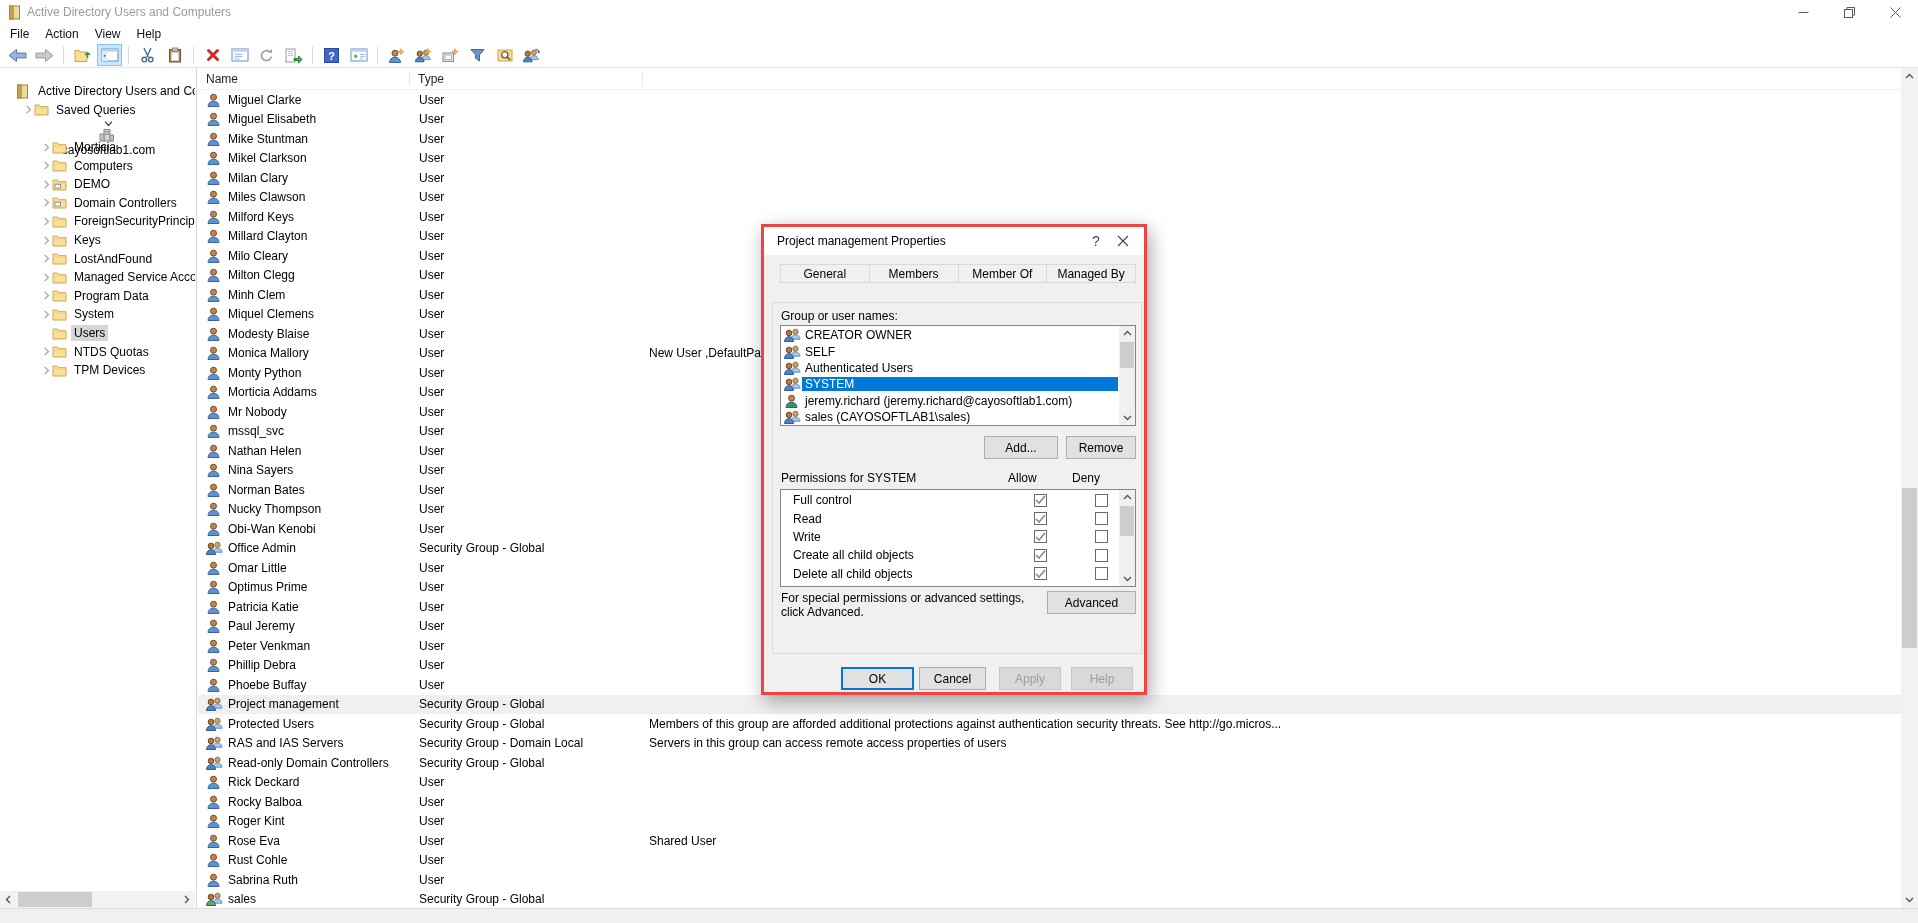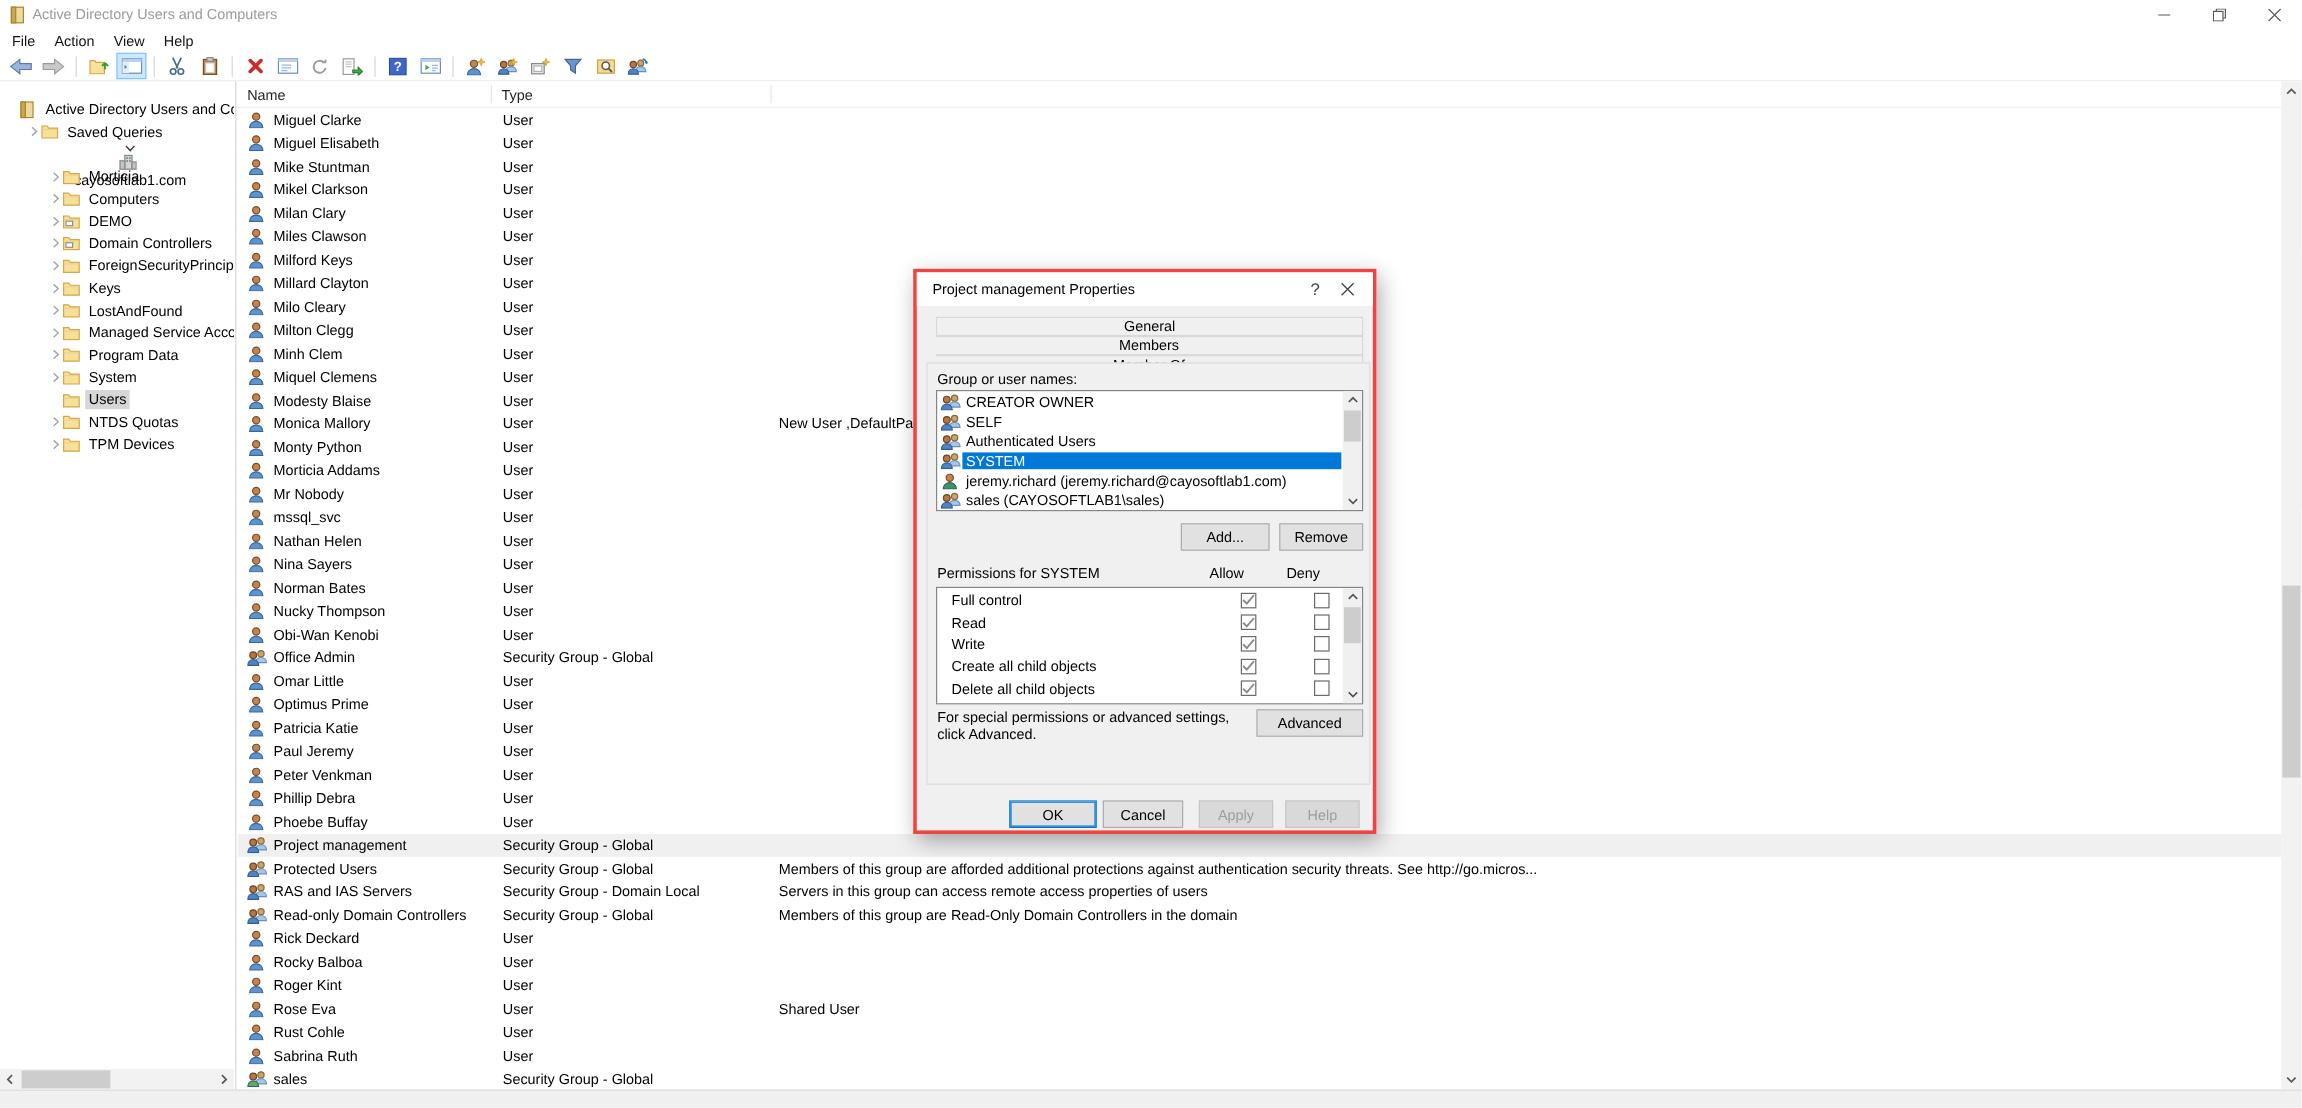--- a/index.html
+++ b/index.html
@@ -49,21 +49,21 @@
   .c-desc { flex: 1; padding-left: 6px; white-space: nowrap; overflow: hidden; }
   .vscroll { position: absolute; right: 0; top: 0; width: 17px; bottom: 0; background: #f2f2f2; }
   .vs-arrow { position: absolute; left: 0; width: 17px; height: 17px; display: flex; align-items: center; justify-content: center; }
   .vs-thumb { position: absolute; left: 1px; width: 15px; background: #cdcdcd; }
   .statusbar { position: absolute; bottom: 0; left: 0; right: 0; height: 15px; background: #f0f0f0; border-top: 1px solid #dcdcdc; }
   
   .dialog { position: absolute; left: 761px; top: 224px; width: 386px; height: 471px; background: #f0f0f0; border: 3px solid #ef4444; box-shadow: 3px 6px 18px rgba(0,0,0,.35); }
   .dlg-title { position: absolute; top: 0; left: 0; right: 0; height: 28px; background: #fff; display: flex; align-items: center; padding-left: 13px; color: #000; }
   .dlg-help { position: absolute; top: 0; left: 318px; width: 28px; height: 28px; display: flex; align-items: center; justify-content: center; color: #454545; font-size: 14px; }
   .dlg-close { position: absolute; top: 0; right: 2px; width: 38px; height: 28px; display: flex; align-items: center; justify-content: center; }
-  .tabs-row { position: absolute; left: 16px; width: 356px; display: flex; flex-direction: column; }
+  .tabs-row { position: absolute; left: 16px; width: 356px; display: flex; }
   .tabs-back { top: 37px; height: 19px; }
   .tabs-front { top: 56px; height: 20px; }
   .tab { display: flex; align-items: center; justify-content: center; background: #f0f0f0; border: 1px solid #d9d9d9; border-left: none; white-space: nowrap; }
   .tab:first-child { border-left: 1px solid #d9d9d9; }
   .tab.active { background: #fdfdfd; border: 1px solid #d9d9d9; border-bottom: none; margin-top: -3px; height: 23px; z-index: 3; }
   .page { position: absolute; left: 8px; top: 75px; width: 370px; height: 352px; border: 1px solid #dcdcdc; background: #f0f0f0; }
   .dlg-label { position: absolute; left: 17px; color: #000; }
   .listbox { position: absolute; left: 16px; top: 98px; width: 356px; height: 101px; background: #fff; border: 1px solid #82878c; }
   .lb-rows { position: absolute; left: 1px; top: 1px; right: 17px; bottom: 0; overflow: hidden; }
   .lb-row { height: 16.4px; display: flex; align-items: center; padding-left: 2px; white-space: nowrap; }
@@ -998,21 +998,20 @@
               <svg width="17" height="14" viewBox="0 0 17 14">
                 <circle cx="11.5" cy="3.8" r="2.6" fill="#caa36d" stroke="#8a6a3a"></circle>
                 <path d="M7 11.2c0-2.6 2-4.3 4.5-4.3s4.5 1.7 4.5 4.3z" fill="#a7c6e8" stroke="#6a8fb8"></path>
                 <circle cx="5" cy="5" r="2.8" fill="#b07a45" stroke="#75431d"></circle>
                 <path d="M.5 13.5C.5 10.6 2.5 8.7 5 8.7s4.5 1.9 4.5 4.8z" fill="#4f83c4" stroke="#2f5f94"></path>
               </svg>
             </span>
             <span>Read-only Domain Controllers</span>
           </span>
           <span class="c-type">Security Group - Global</span>
-          <span class="c-desc">Members of this group are Read-Only Domain Controllers in the domain</span>
         </div>
         <div class="lrow">
           <span class="c-name">
             <span class="r-icon">
               <svg width="15" height="14" viewBox="0 0 14 14">
                 <circle cx="7" cy="4.2" r="3" fill="#c08552" stroke="#7c4a22"></circle>
                 <path d="M1.5 13.5c0-3.2 2.4-5.3 5.5-5.3s5.5 2.1 5.5 5.3z" fill="#5e93cf" stroke="#38679e"></path>
               </svg>
             </span>
             <span>Rick Deckard</span>

